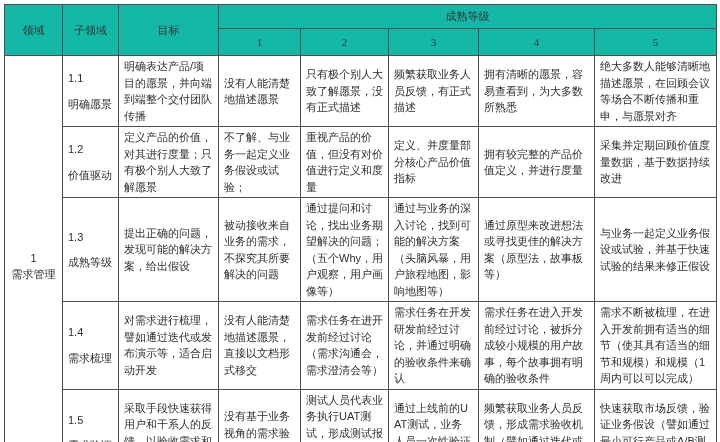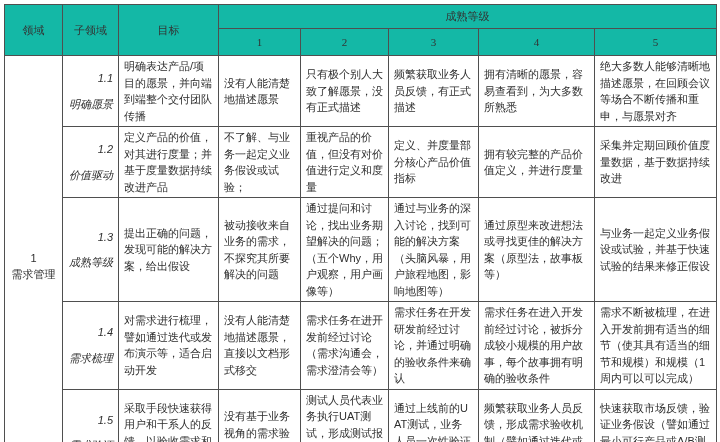--- a/index.html
+++ b/index.html
@@ -38,21 +38,21 @@
   tr.hdr-levels { height: 27px; }
   tr.r1 { height: 65px; }
   tr.r2 { height: 70px; }
   tr.r3 { height: 95px; }
   tr.r4 { height: 85px; }
   tr.r5 { height: 68px; }
   td.domain-cell {
     text-align: center;
     font-size: 11.5px;
   }
-  td.sub-cell { text-align: right; font-style: italic; }
+  td.sub-cell { text-align: left; }
   td.sub-cell .sub-id { margin-bottom: 9px; }
   td.goal-cell, td.level-cell { text-align: left; }
   .watermark {
     position: absolute;
     right: 8px;
     bottom: 10px;
     font-size: 17px;
     letter-spacing: 2px;
     color: #cccccc;
     opacity: 0.85;
@@ -104,21 +104,21 @@
         <td class="level-cell">只有极个别人大致了解愿景，没有正式描述</td>
         <td class="level-cell">频繁获取业务人员反馈，有正式描述</td>
         <td class="level-cell">拥有清晰的愿景，容易查看到，为大多数所熟悉</td>
         <td class="level-cell">绝大多数人能够清晰地描述愿景，在回顾会议等场合不断传播和重申，与愿景对齐</td>
       </tr>
       <tr class="r2">
         <td class="sub-cell">
           <div class="sub-id">1.2</div>
           <div>价值驱动</div>
         </td>
-        <td class="goal-cell">定义产品的价值，对其进行度量；并基于度量数据持续改进产品</td>
+        <td class="goal-cell">定义产品的价值，对其进行度量；只有极个别人大致了解愿景</td>
         <td class="level-cell">不了解、与业务一起定义业务假设或试验；</td>
         <td class="level-cell">重视产品的价值，但没有对价值进行定义和度量</td>
         <td class="level-cell">定义、并度量部分核心产品价值指标</td>
         <td class="level-cell">拥有较完整的产品价值定义，并进行度量</td>
         <td class="level-cell">采集并定期回顾价值度量数据，基于数据持续改进</td>
       </tr>
       <tr class="r3">
         <td class="sub-cell">
           <div class="sub-id">1.3</div>
           <div>成熟等级</div>

